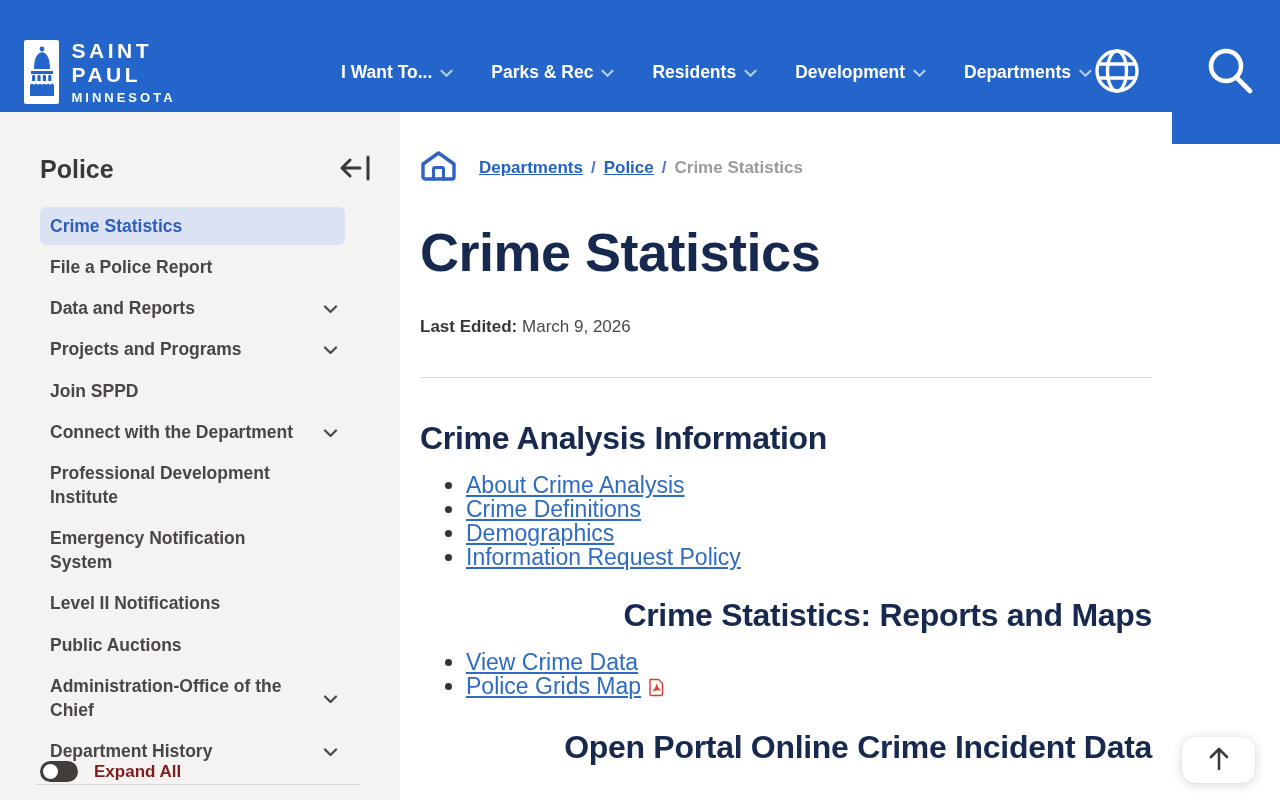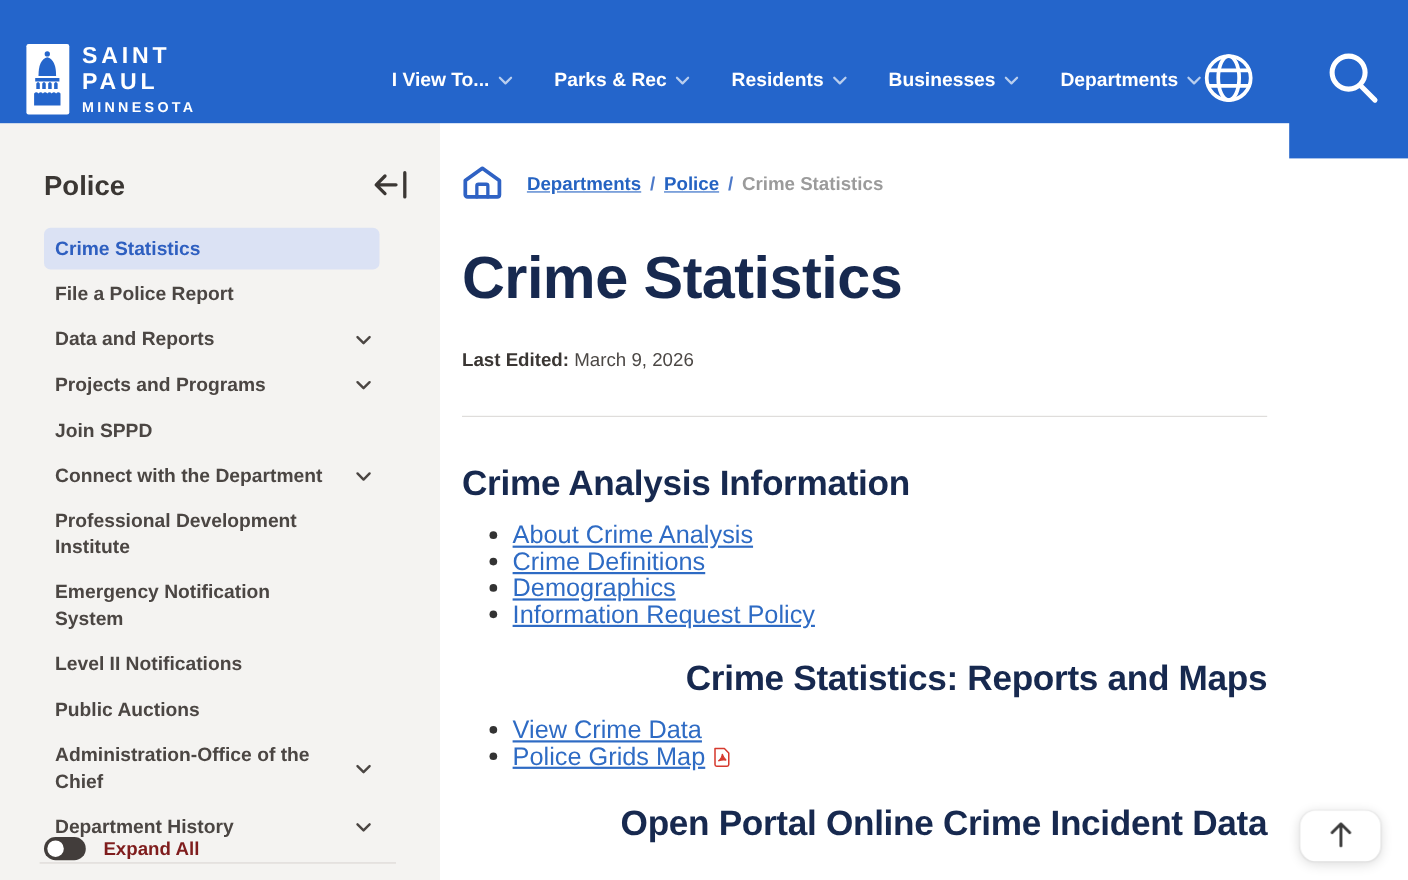--- a/index.html
+++ b/index.html
@@ -84,39 +84,39 @@
       </svg>
     </div>
     <div class="logo-text">
       <div class="logo-line1">SAINT PAUL</div>
       <div class="logo-line2">MINNESOTA</div>
     </div>
   </div>
 
   <nav class="primary-nav" id="primary-nav">
       <a class="nav-item">
-        <span>I View To...</span>
+        <span>I Want To...</span>
         <span><svg width="13" height="9" viewBox="0 0 14 9" fill="none" stroke="rgba(255,255,255,.85)" stroke-width="2.2" stroke-linecap="round" stroke-linejoin="round">
             <path d="M1.5 1.5 L7 7 L12.5 1.5"></path>
           </svg></span>
       </a>
       <a class="nav-item">
         <span>Parks &amp; Rec</span>
         <span><svg width="13" height="9" viewBox="0 0 14 9" fill="none" stroke="rgba(255,255,255,.85)" stroke-width="2.2" stroke-linecap="round" stroke-linejoin="round">
             <path d="M1.5 1.5 L7 7 L12.5 1.5"></path>
           </svg></span>
       </a>
       <a class="nav-item">
         <span>Residents</span>
         <span><svg width="13" height="9" viewBox="0 0 14 9" fill="none" stroke="rgba(255,255,255,.85)" stroke-width="2.2" stroke-linecap="round" stroke-linejoin="round">
             <path d="M1.5 1.5 L7 7 L12.5 1.5"></path>
           </svg></span>
       </a>
       <a class="nav-item">
-        <span>Businesses</span>
+        <span>Development</span>
         <span><svg width="13" height="9" viewBox="0 0 14 9" fill="none" stroke="rgba(255,255,255,.85)" stroke-width="2.2" stroke-linecap="round" stroke-linejoin="round">
             <path d="M1.5 1.5 L7 7 L12.5 1.5"></path>
           </svg></span>
       </a>
       <a class="nav-item">
         <span>Departments</span>
         <span><svg width="13" height="9" viewBox="0 0 14 9" fill="none" stroke="rgba(255,255,255,.85)" stroke-width="2.2" stroke-linecap="round" stroke-linejoin="round">
             <path d="M1.5 1.5 L7 7 L12.5 1.5"></path>
           </svg></span>
       </a>

